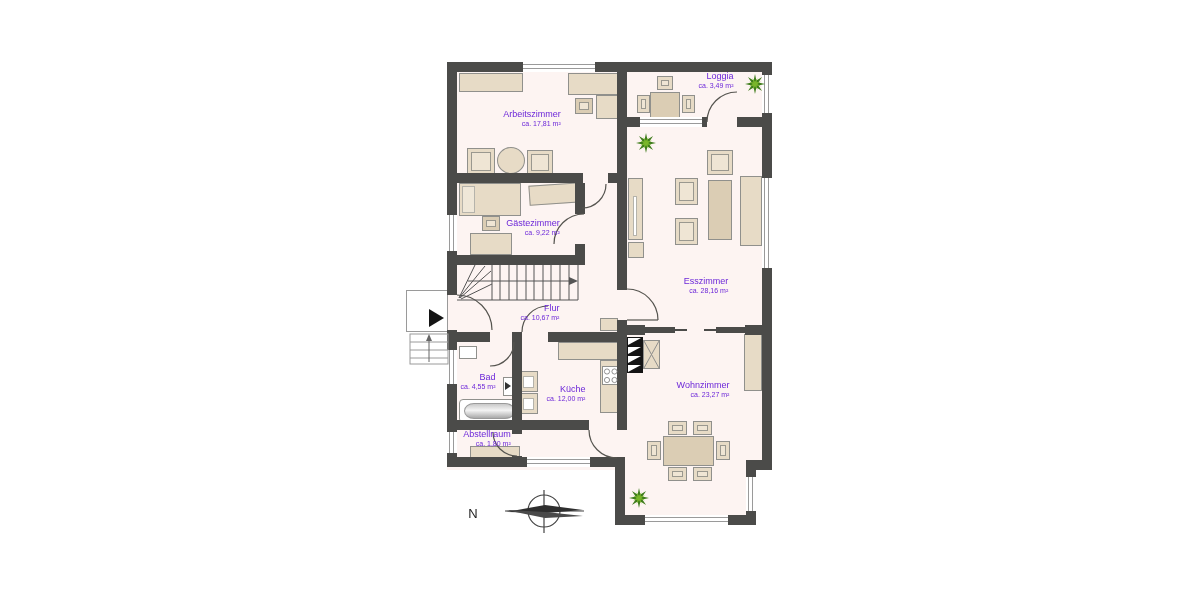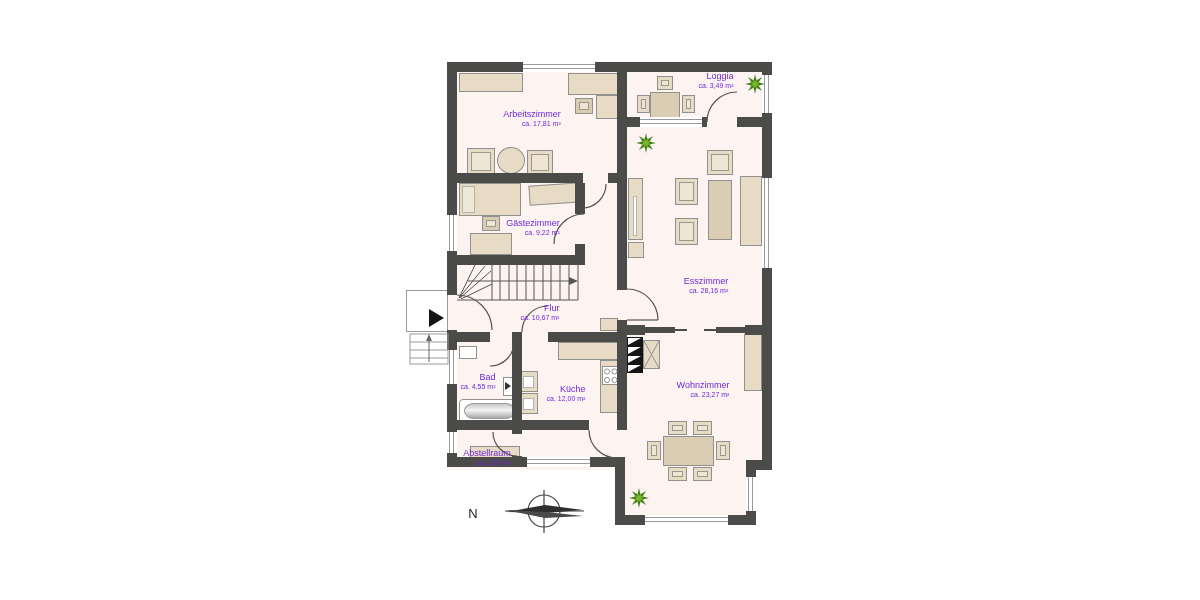--- a/index.html
+++ b/index.html
@@ -259,20 +259,20 @@
     <div class="area">ca. 4,55 m²</div>
   </div>
   <div class="label" style="left:566px;top:394px">
     <div class="rname">Küche</div>
     <div class="area">ca. 12,00 m²</div>
   </div>
   <div class="label" style="left:703px;top:390px">
     <div class="rname">Wohnzimmer</div>
     <div class="area">ca. 23,27 m²</div>
   </div>
-  <div class="label" style="left:487px;top:458px">
+  <div class="label" style="left:487px;top:439px">
     <div class="rname">Abstellraum</div>
     <div class="area">ca. 1,80 m²</div>
   </div>
 
   <div class="nlabel" style="left:473px;top:513px">N</div>
 
 </div>
 
 </body></html>

